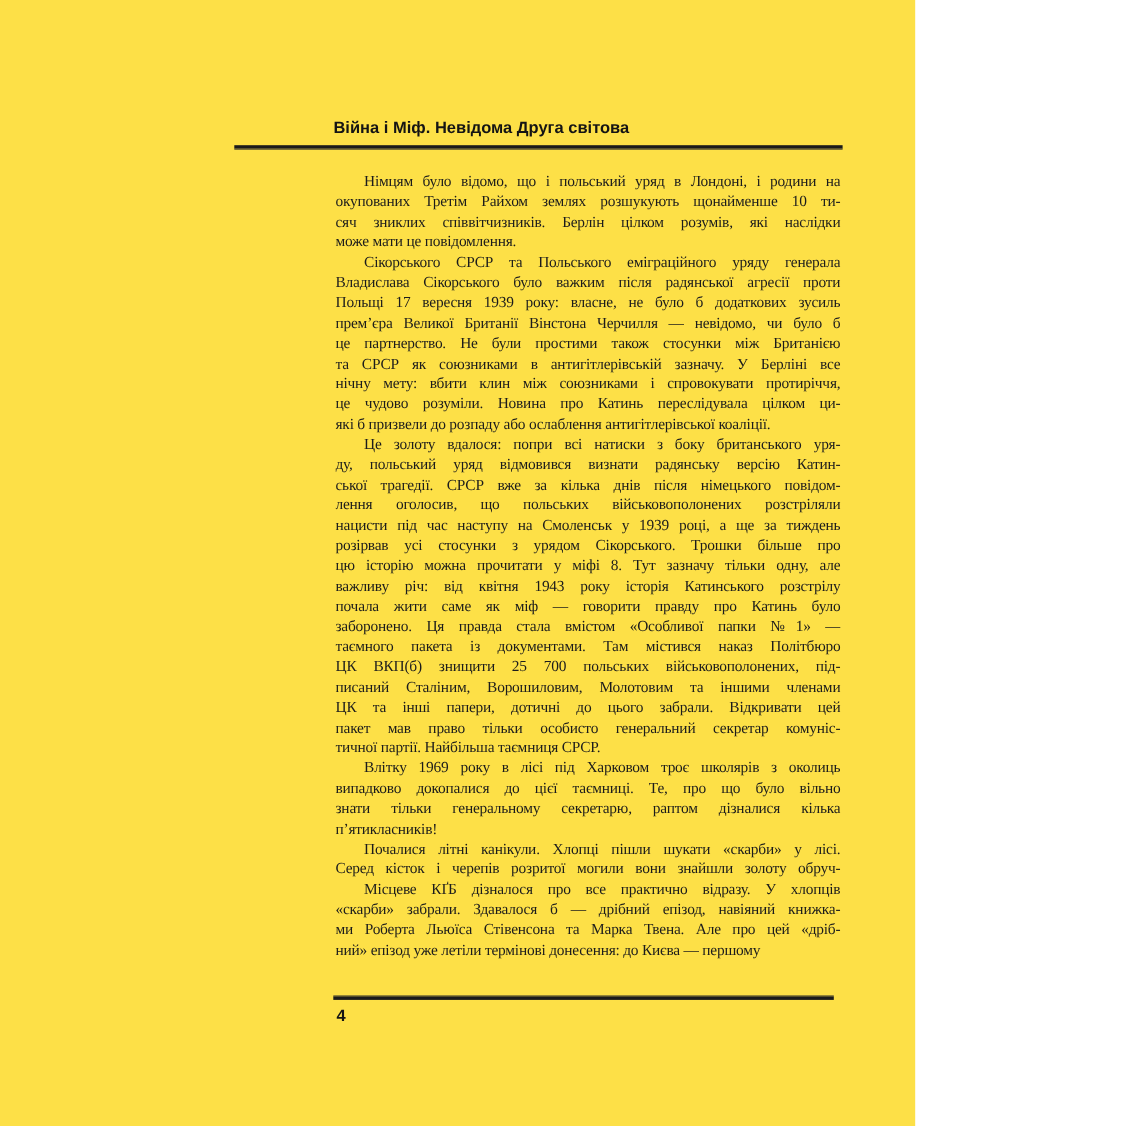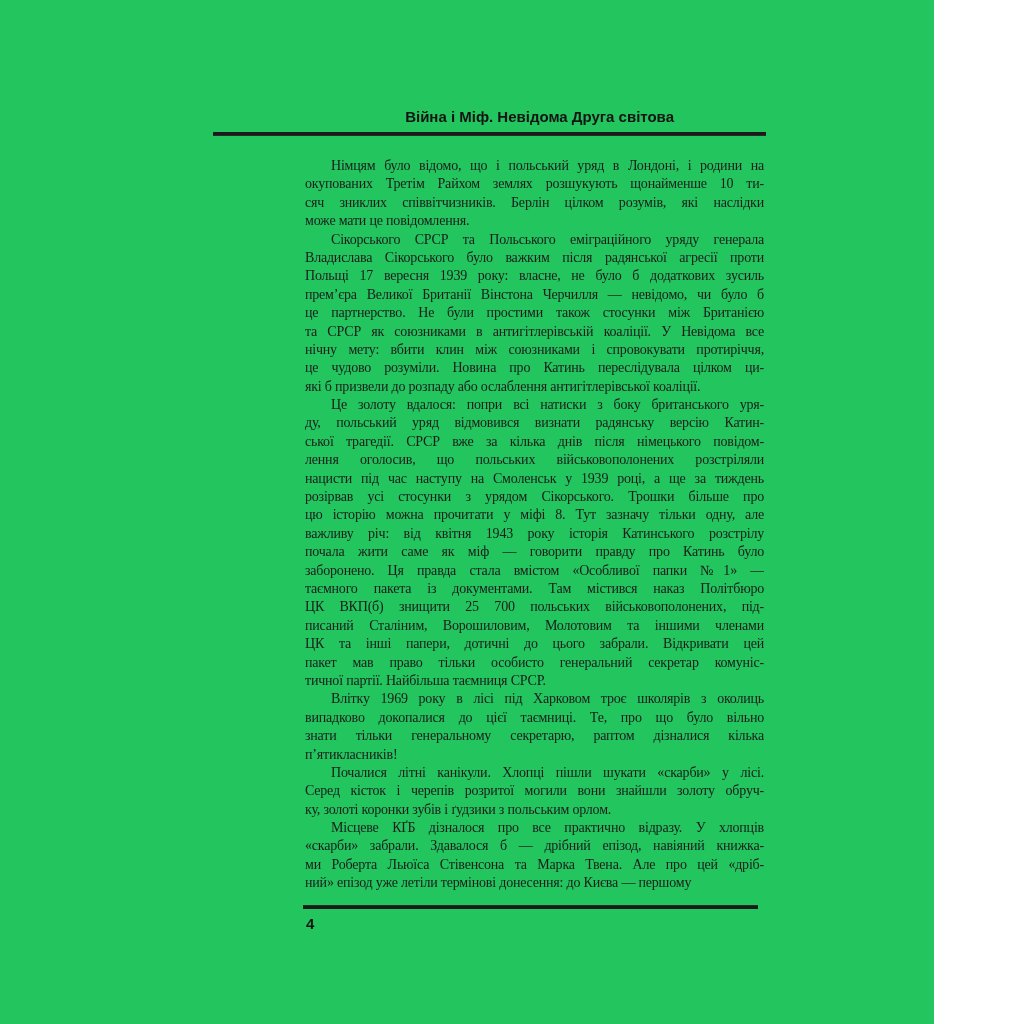--- a/index.html
+++ b/index.html
@@ -1,21 +1,21 @@
 <!DOCTYPE html>
 <html><head>
 <meta charset="utf-8">
 <style>
   * { margin: 0; padding: 0; box-sizing: border-box; }
   html, body { background: #ffffff; }
   .page {
     position: relative;
-    width: 934px;
+    width: 832px;
     height: 1024px;
-    background: #22c55e;
+    background: #fde047;
     font-family: "Liberation Serif", "DejaVu Serif", serif;
     color: #1c1c1c;
     overflow: hidden;
   }
   .running-head {
     position: absolute;
     top: 107px;
     right: 260px;
     font-family: "Liberation Sans", "DejaVu Sans", sans-serif;
     font-weight: bold;
@@ -82,21 +82,21 @@
   <div class="body-text">
       <div class="line first">Німцям було відомо, що і польський уряд в Лондоні, і родини на</div>
       <div class="line">окупованих Третім Райхом землях розшукують щонайменше 10 ти-</div>
       <div class="line">сяч зниклих співвітчизників. Берлін цілком розумів, які наслідки</div>
       <div class="line last">може мати це повідомлення.</div>
       <div class="line first">Сікорського СРСР та Польського еміграційного уряду генерала</div>
       <div class="line">Владислава Сікорського було важким після радянської агресії проти</div>
       <div class="line">Польщі 17 вересня 1939 року: власне, не було б додаткових зусиль</div>
       <div class="line">прем’єра Великої Британії Вінстона Черчилля — невідомо, чи було б</div>
       <div class="line">це партнерство. Не були простими також стосунки між Британією</div>
-      <div class="line">та СРСР як союзниками в антигітлерівській коаліції. У Невідома все</div>
+      <div class="line">та СРСР як союзниками в антигітлерівській зазначу. У Берліні все</div>
       <div class="line">нічну мету: вбити клин між союзниками і спровокувати протиріччя,</div>
       <div class="line">це чудово розуміли. Новина про Катинь переслідувала цілком ци-</div>
       <div class="line last">які б призвели до розпаду або ослаблення антигітлерівської коаліції.</div>
       <div class="line first">Це золоту вдалося: попри всі натиски з боку британського уря-</div>
       <div class="line">ду, польський уряд відмовився визнати радянську версію Катин-</div>
       <div class="line">ської трагедії. СРСР вже за кілька днів після німецького повідом-</div>
       <div class="line">лення оголосив, що польських військовополонених розстріляли</div>
       <div class="line">нацисти під час наступу на Смоленськ у 1939 році, а ще за тиждень</div>
       <div class="line">розірвав усі стосунки з урядом Сікорського. Трошки більше про</div>
       <div class="line">цю історію можна прочитати у міфі 8. Тут зазначу тільки одну, але</div>
@@ -108,21 +108,20 @@
       <div class="line">писаний Сталіним, Ворошиловим, Молотовим та іншими членами</div>
       <div class="line">ЦК та інші папери, дотичні до цього забрали. Відкривати цей</div>
       <div class="line">пакет мав право тільки особисто генеральний секретар комуніс-</div>
       <div class="line last">тичної партії. Найбільша таємниця СРСР.</div>
       <div class="line first">Влітку 1969 року в лісі під Харковом троє школярів з околиць</div>
       <div class="line">випадково докопалися до цієї таємниці. Те, про що було вільно</div>
       <div class="line">знати тільки генеральному секретарю, раптом дізналися кілька</div>
       <div class="line last">п’ятикласників!</div>
       <div class="line first">Почалися літні канікули. Хлопці пішли шукати «скарби» у лісі.</div>
       <div class="line">Серед кісток і черепів розритої могили вони знайшли золоту обруч-</div>
-      <div class="line last">ку, золоті коронки зубів і ґудзики з польським орлом.</div>
       <div class="line first">Місцеве КҐБ дізналося про все практично відразу. У хлопців</div>
       <div class="line">«скарби» забрали. Здавалося б — дрібний епізод, навіяний книжка-</div>
       <div class="line">ми Роберта Льюїса Стівенсона та Марка Твена. Але про цей «дріб-</div>
       <div class="line last">ний» епізод уже летіли термінові донесення: до Києва — першому</div>
     </div>
 
   <div class="foot-rule"></div>
 
   <div class="page-number">4</div>
 

